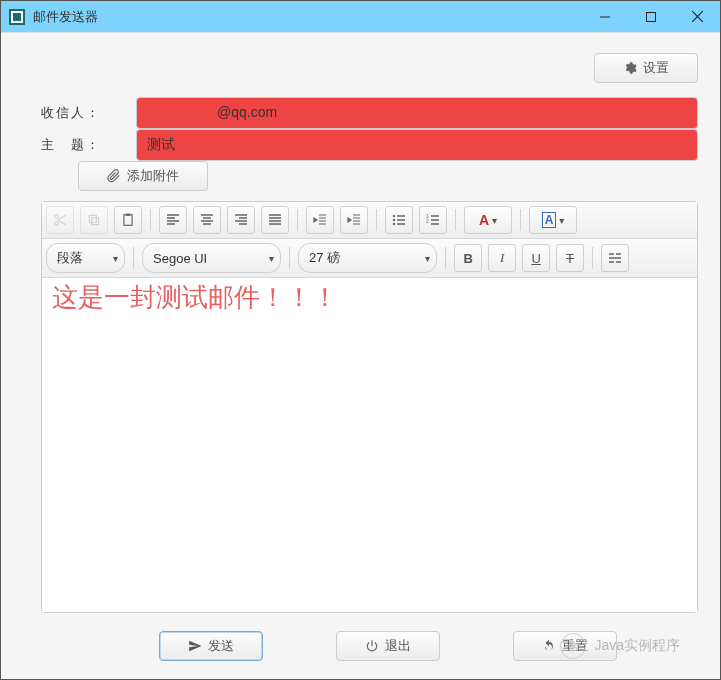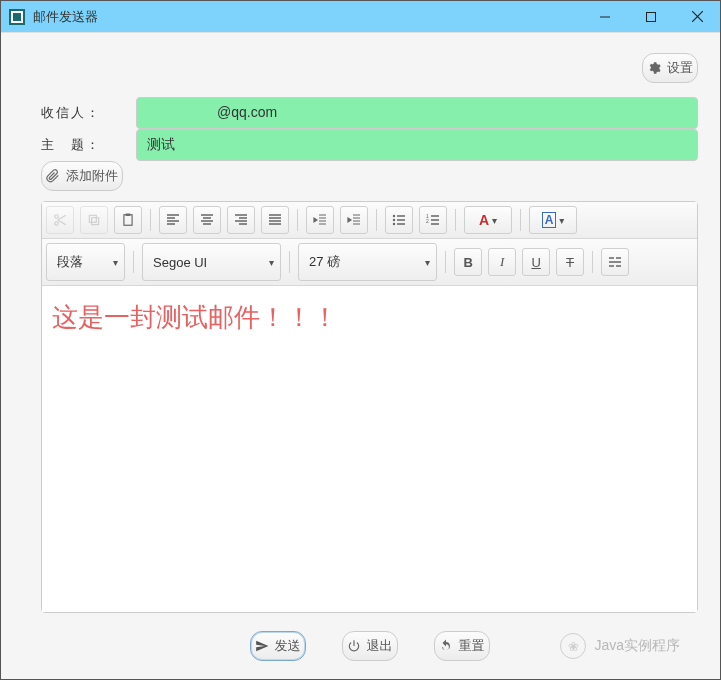--- a/index.html
+++ b/index.html
@@ -11,41 +11,41 @@
   .titlebar .app-icon::after { content:""; position:absolute; inset:2px; background:#1a6b6b; }
   .titlebar .title { flex:0 0 auto; }
   .titlebar .spacer { flex:1; }
   .titlebar .winbtn { width:46px; height:32px; display:flex; align-items:center; justify-content:center; }
   .titlebar .winbtn svg { stroke:#222; }
   
   .client { flex:1; padding:20px 22px 14px 40px; background:#f5f5f5; display:flex; flex-direction:column; }
   .top-actions { display:flex; justify-content:flex-end; margin-bottom:14px; }
   .field-row { display:flex; align-items:center; }
   .field-label { width:95px; letter-spacing:2px; }
-  .text-input { flex:1; height:32px; border:1px solid #ccc; border-radius:4px; padding:0 10px; background:#86efac; font-size:14px; color:#333; }
-  
-  .btn { display:inline-flex; align-items:center; gap:6px; height:30px; padding:0 4px; border:1px solid #ccc; border-radius:12px; background:linear-gradient(#fcfcfc,#ececec); color:#555; cursor:pointer; }
+  .text-input { flex:1; height:32px; border:1px solid #ccc; border-radius:4px; padding:0 10px; background:#ef4444; font-size:14px; color:#333; }
+  
+  .btn { display:inline-flex; align-items:center; gap:6px; height:30px; padding:0 28px; border:1px solid #ccc; border-radius:4px; background:linear-gradient(#fcfcfc,#ececec); color:#555; cursor:pointer;margin-left:37px; }
   .btn svg { fill:#666; }
   .btn.primary { border-color:#7ba8cf; box-shadow:0 0 0 1px #bcd6ec inset; }
   
   .editor { flex:1; border:1px solid #ccc; border-radius:4px; display:flex; flex-direction:column; background:#fff; min-height:0; }
   .toolbar-row { display:flex; align-items:center; padding:4px; background:linear-gradient(#fbfbfb,#eeeeee); border-bottom:1px solid #d7d7d7; gap:6px; flex-wrap:nowrap; }
   .tbbtn { width:28px; height:28px; display:flex; align-items:center; justify-content:center; border:1px solid transparent; border-radius:3px; color:#555; }
   .tbbtn.boxed { border-color:#cfcfcf; background:linear-gradient(#fdfdfd,#eee); }
   .tbbtn.disabled svg, .tbbtn.disabled { opacity:0.5; }
   .tbsep { width:1px; height:22px; background:#d0d0d0; margin:0 2px; }
-  .dropdown { height:38px; display:flex; align-items:center; border:1px solid #cfcfcf; border-radius:3px; background:linear-gradient(#fdfdfd,#eee); padding:0 6px 0 10px; gap:6px; }
+  .dropdown { height:30px; display:flex; align-items:center; border:1px solid #cfcfcf; border-radius:12px; background:linear-gradient(#fdfdfd,#eee); padding:0 6px 0 10px; gap:6px; }
   .dropdown .dd-label { min-width:50px; }
   .dropdown.wide .dd-label { min-width:110px; }
   .dropdown .caret { font-size:10px; color:#555; }
   .colorbtn { width:48px; height:28px; display:flex; align-items:center; justify-content:center; gap:3px; border:1px solid #cfcfcf; border-radius:3px; background:linear-gradient(#fdfdfd,#eee); }
   .colorbtn .A { font-weight:bold; font-size:14px; color:#3a6bbf; }
   .colorbtn .A.red { color:#c82b2b; }
   .colorbtn .caret { font-size:10px; color:#555; }
-  .editor-body { flex:1; padding:14px 10px; overflow:auto; font-size:26px; color:#e86060; background:#fff; }
+  .editor-body { flex:1; padding:2px 10px; overflow:auto; font-size:26px; color:#e86060; background:#fff; }
   
   .footer { display:flex; justify-content:center; padding:18px 0 4px 0; gap:36px; position:relative; }
   .watermark { position:absolute; right:18px; bottom:6px; display:flex; align-items:center; gap:8px; color:#b8b8b8; font-size:14px; }
   .wm-circle { width:26px; height:26px; border-radius:50%; border:1px solid #cfcfcf; display:flex; align-items:center; justify-content:center; font-size:13px; color:#cfcfcf; }
 </style>
 </head>
 <body>
 
 <div class="window">
 

